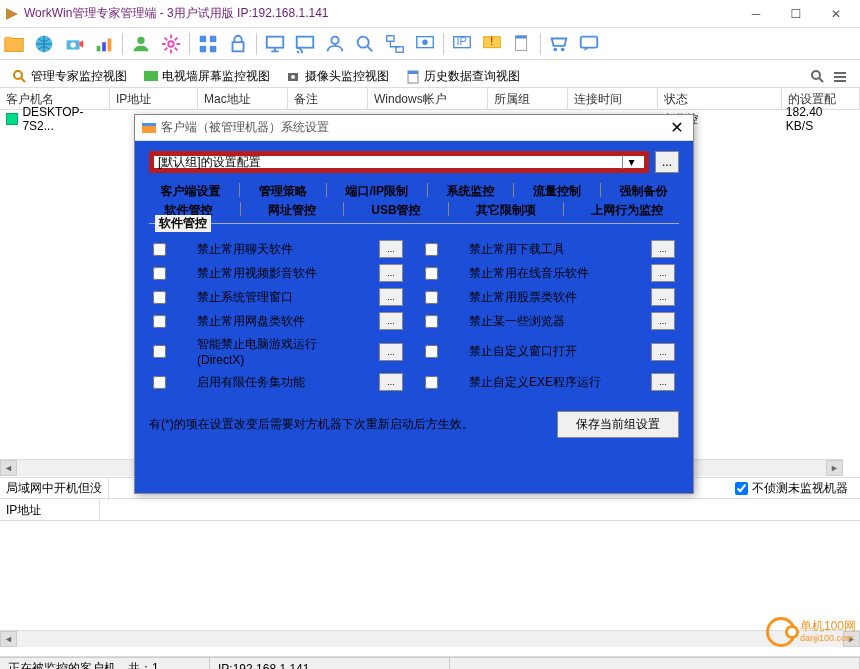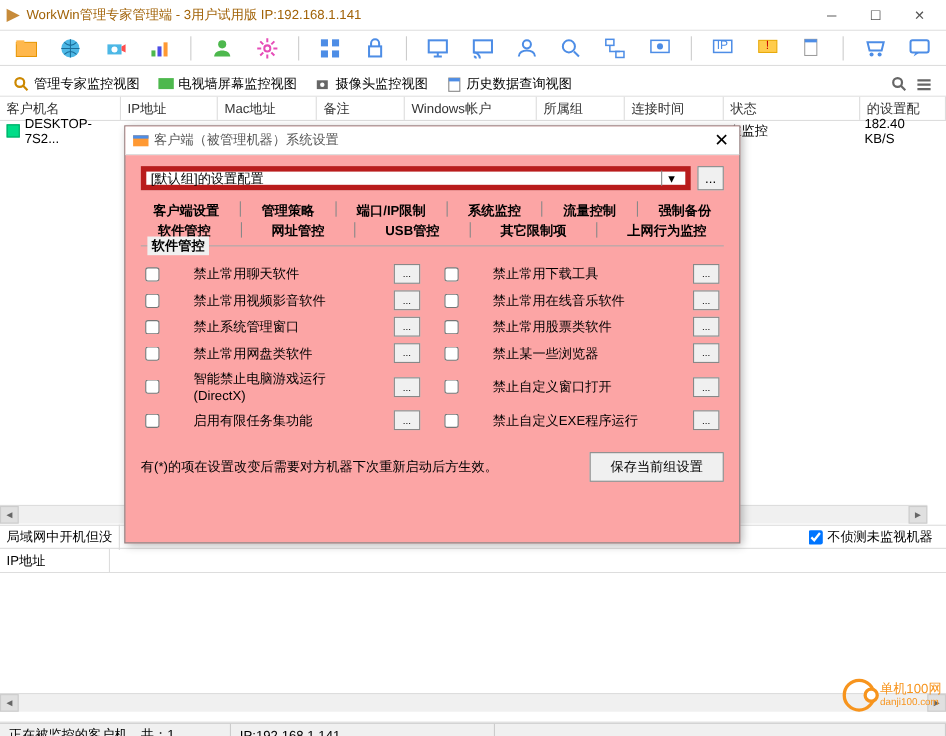--- a/index.html
+++ b/index.html
@@ -1,26 +1,26 @@
 <!DOCTYPE html>
 <html><head>
   <meta charset="utf-8">
   <style>
     * { margin: 0; padding: 0; box-sizing: border-box; font-family: "Microsoft YaHei", SimSun, sans-serif; font-size: 12px; }
     body { width: 860px; height: 669px; background: #fff; position: relative; overflow: hidden; }
     
     
     .titlebar { height: 28px; background: #fff; display: flex; align-items: center; padding: 0 4px; border-bottom: 1px solid #e0e0e0; }
     .titlebar-icon { width: 16px; height: 16px; margin-right: 4px; }
-    .titlebar-text { flex: 1; color: #a16207; }
+    .titlebar-text { flex: 1; color: #701a75; }
     .titlebar-btns { display: flex; gap: 0; }
     .titlebar-btn { width: 40px; height: 28px; display: flex; align-items: center; justify-content: center; color: #555; cursor: pointer; }
     
     
-    .main-toolbar { height: 32px; display: flex; align-items: center; padding: 0 10px; gap: 2px; border-bottom: 1px solid #ddd; justify-content: space-between; }
+    .main-toolbar { height: 32px; display: flex; align-items: center; padding: 0 0; gap: 2px; border-bottom: 1px solid #ddd; }
     .tb-icon { width: 28px; height: 28px; display: flex; align-items: center; justify-content: center; cursor: pointer; }
     .tb-sep { width: 1px; height: 22px; background: #ccc; margin: 0 2px; }
     .tb-svg { width: 22px; height: 22px; }
     
     
     .sub-toolbar { height: 28px; display: flex; align-items: flex-end; padding: 0 4px; gap: 0; border-bottom: 1px solid #ddd; }
     .sub-tab { display: flex; align-items: center; gap: 3px; padding: 2px 8px; cursor: pointer; }
     .sub-tab span.sicon { width: 16px; height: 16px; display: inline-flex; }
     .sub-right { margin-left: auto; display: flex; gap: 2px; padding-right: 6px; }
     .sub-right .sub-ricon { width: 20px; height: 20px; display: flex; align-items: center; justify-content: center; color: #666; cursor: pointer; }
@@ -46,21 +46,21 @@
     .ip-header { height: 22px; display: flex; border-bottom: 1px solid #ddd; }
     .ip-h { padding: 3px 6px; border-right: 1px solid #ddd; width: 100px; }
     
     .lower-area { height: 136px; background: #fff; border-bottom: 1px solid #ddd; }
     
     
     .statusbar { height: 22px; display: flex; align-items: center; background: #f0f0f0; border-top: 1px solid #ccc; }
     .statusbar > div { padding: 0 8px; border-right: 1px solid #ccc; height: 100%; display: flex; align-items: center; }
     
     
-    .dialog { position: absolute; left: 113px; top: 114px; width: 560px; height: 380px; background: #fca5a5; border: 1px solid #888; box-shadow: 2px 2px 8px rgba(0,0,0,0.3); z-index: 100; }
+    .dialog { position: absolute; left: 134px; top: 114px; width: 560px; height: 380px; background: #1d4ed8; border: 1px solid #888; box-shadow: 2px 2px 8px rgba(0,0,0,0.3); z-index: 100; }
     .dialog-title { height: 26px; display: flex; align-items: center; padding: 0 6px; background: #fff; border-bottom: 1px solid #ddd; }
     .dialog-title-icon { width: 16px; height: 16px; margin-right: 4px; }
     .dialog-title-text { flex: 1; color: #555; }
     .dialog-close { width: 20px; height: 20px; display: flex; align-items: center; justify-content: center; cursor: pointer; font-size: 16px; }
     
     .dialog-body { padding: 10px 14px; }
     .group-select-row { display: flex; gap: 6px; margin-bottom: 10px; }
     .group-select { flex: 1; height: 22px; border: 5px solid #b91c1c; background: #fff; display: flex; align-items: center; padding: 0 4px; }
     .group-select-btn { width: 18px; text-align: center; border-left: 1px solid #888; }
     .group-more { width: 24px; height: 22px; border: 1px solid #888; background: #f0f0f0; display: flex; align-items: center; justify-content: center; cursor: pointer; }

